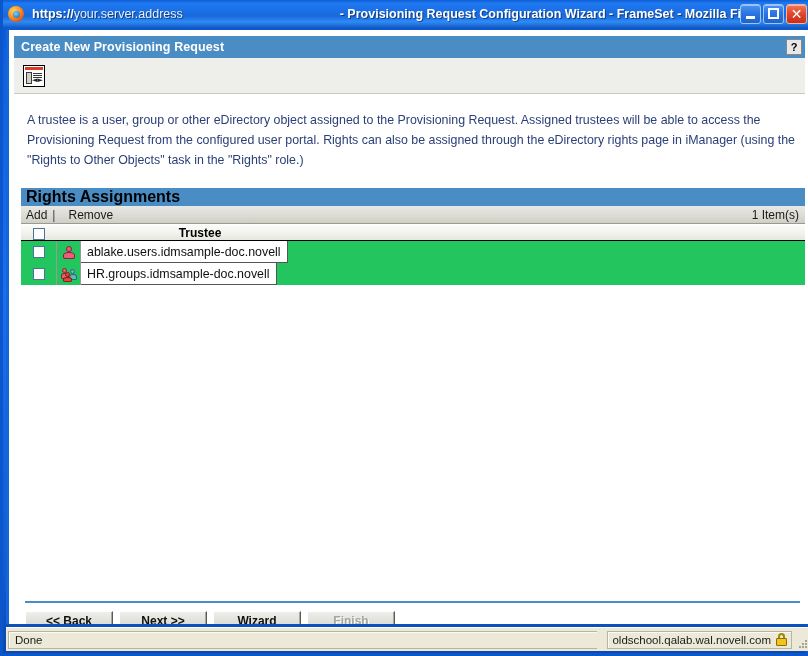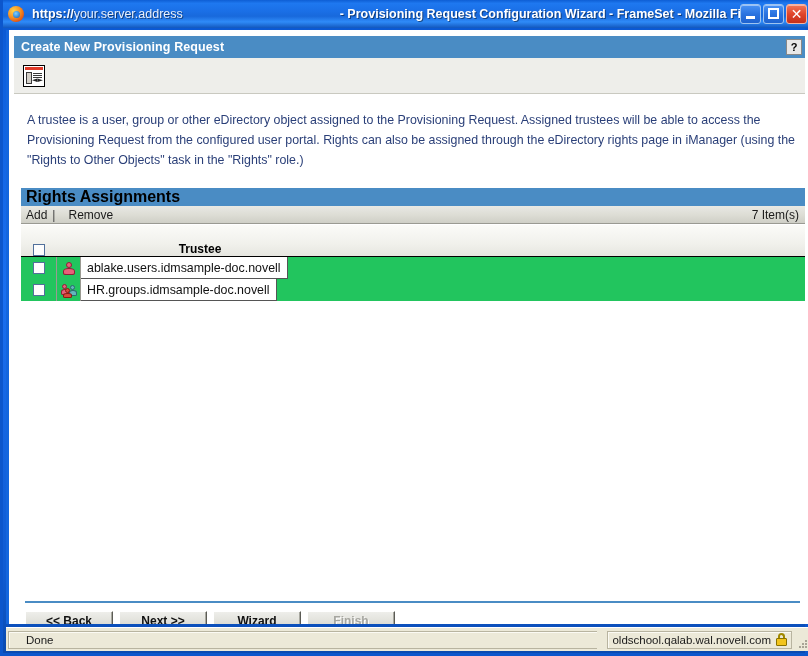--- a/index.html
+++ b/index.html
@@ -265,21 +265,21 @@
   }
 
   
   .tbl {
     position: absolute;
     left: 12px;
     top: 195px;
     width: 784px;
   }
   .thead {
-    height: 32px;
+    height: 16px;
     background: linear-gradient(to bottom, #fbfbf8 0%, #f1f1ec 60%, #e6e6e0 100%);
     border-bottom: 1px solid #000;
     display: flex;
     align-items: flex-end;
     box-sizing: border-box;
   }
   .cb {
     width: 12px; height: 12px;
     border: 1px solid #51709b;
     background: #fdfdfd;
@@ -422,21 +422,21 @@
     flex: 1 1 auto;
     height: 18px;
     margin: 2px 10px 2px 2px;
     border: 1px solid #b8b4a0;
     border-right: none;
     background: #ece9d8;
     box-sizing: border-box;
     font-size: 11.5px;
     color: #1a1a1a;
     line-height: 16px;
-    padding-left: 17px;
+    padding-left: 6px;
     box-shadow: inset 1px 1px 0 #fbfaf3;
   }
   .sb-right {
     flex: 0 0 auto;
     height: 18px;
     margin: 2px 2px 2px 0;
     border: 1px solid #b8b4a0;
     background: #ece9d8;
     box-sizing: border-box;
     font-size: 11.5px;
@@ -544,21 +544,21 @@
     </div>
 
     <div class="desc">A trustee is a user, group or other eDirectory object assigned to the Provisioning Request.  Assigned trustees will be able to access the Provisioning Request from the configured user portal.  Rights can also be assigned through the eDirectory rights page in iManager (using the "Rights to Other Objects" task in the "Rights" role.)</div>
 
     <div class="ra-title">Rights Assignments</div>
 
     <div class="ra-toolbar">
       <span class="tb-link">Add</span>
       <span class="tb-sep">|</span>
       <span class="tb-link" style="margin-left:8px">Remove</span>
-      <span class="tb-count">7 Item(s)</span>
+      <span class="tb-count">1 Item(s)</span>
     </div>
 
     <div class="tbl">
       <div class="thead">
         <div class="th-cb">
           <span class="cb"></span>
         </div>
         <div class="th-trustee">Trustee</div>
       </div>
 

